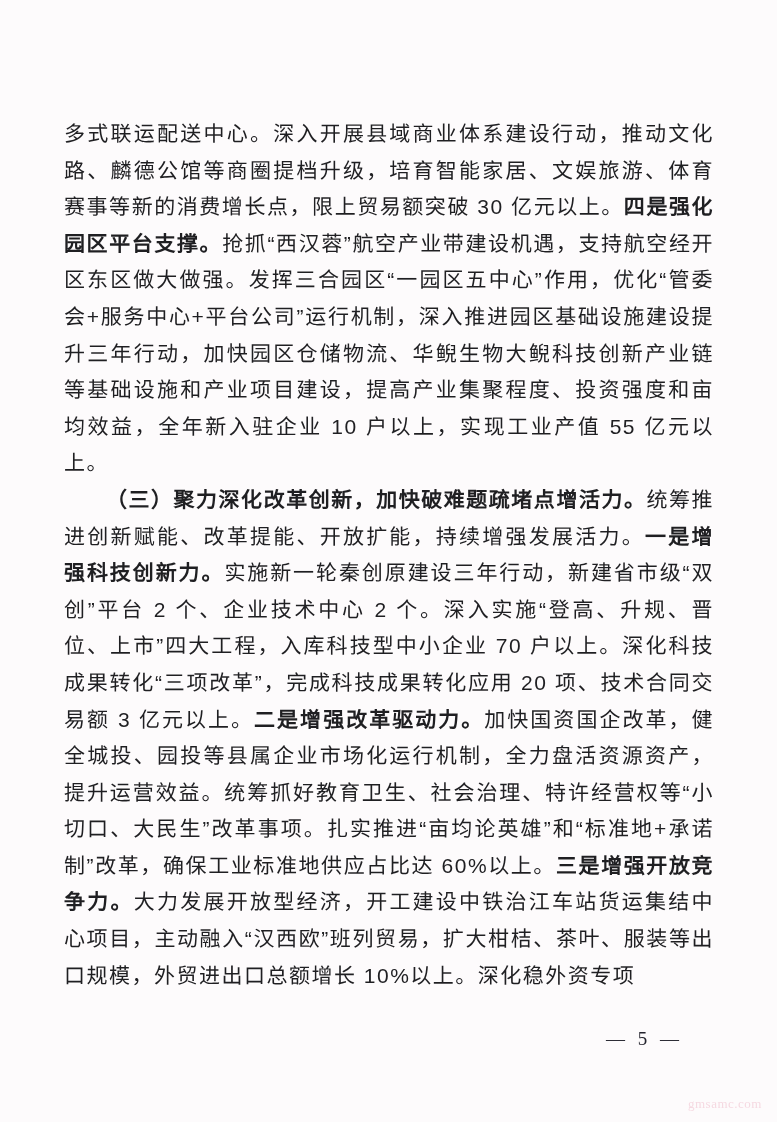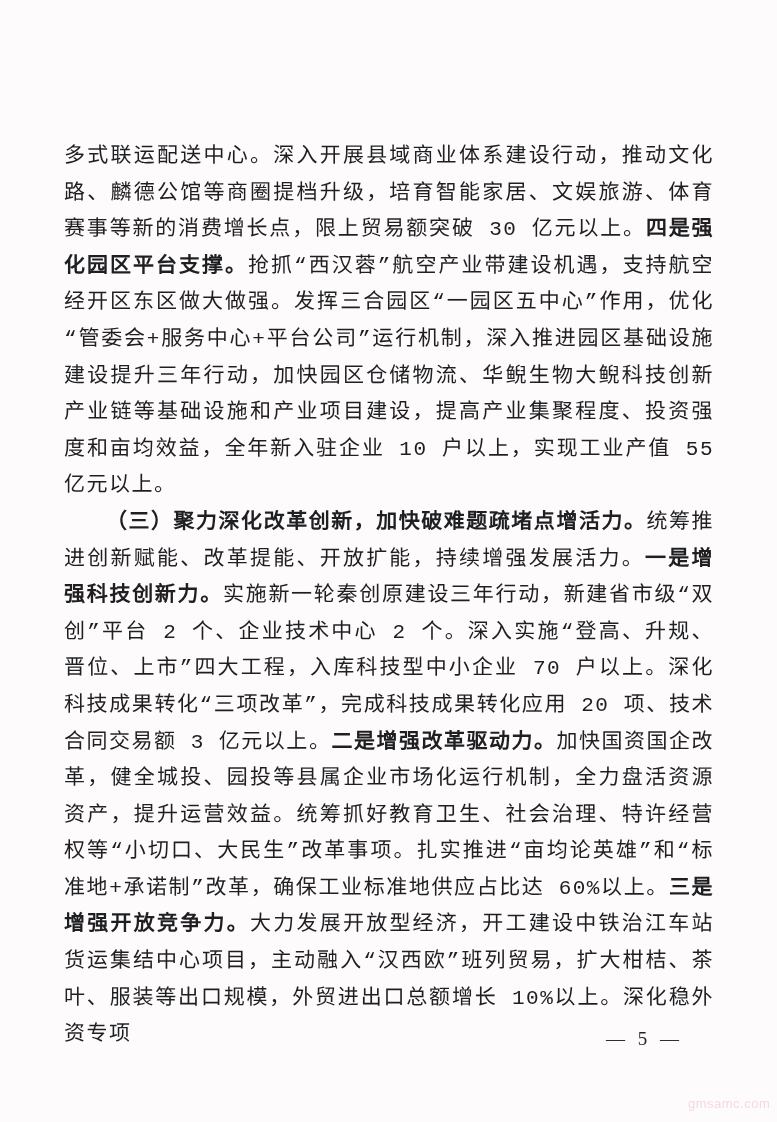--- a/index.html
+++ b/index.html
@@ -10,24 +10,24 @@
   .page {
     position: relative;
     width: 777px;
     height: 1122px;
     background: #fdfbfc;
     overflow: hidden;
   }
   .doc-body {
     position: absolute;
     left: 64px;
-    top: 139px;
+    top: 116px;
     width: 650px;
     color: #1f1f22;
-    font-family: Liberation Mono, monospace;
+    font-family: Liberation Sans, sans-serif;
     font-size: 21px;
     line-height: 36.6px;
     letter-spacing: 1.5px;
     text-align: justify;
   }
   .para {
     margin: 0;
     padding: 0;
     text-justify: inter-character;
   }
@@ -45,21 +45,21 @@
     font-size: 19px;
     letter-spacing: 4px;
     white-space: nowrap;
   }
   .watermark {
     position: absolute;
     top: 1096px;
     left: 688px;
     color: #f3ced9;
     opacity: 0.75;
-    font-family: Liberation Sans, sans-serif;
+    font-family: Liberation Serif, serif;
     font-size: 13px;
     letter-spacing: 0.5px;
     white-space: nowrap;
   }
 </style>
 </head>
 <body>
 
 <div class="page">
   <div class="doc-body">

